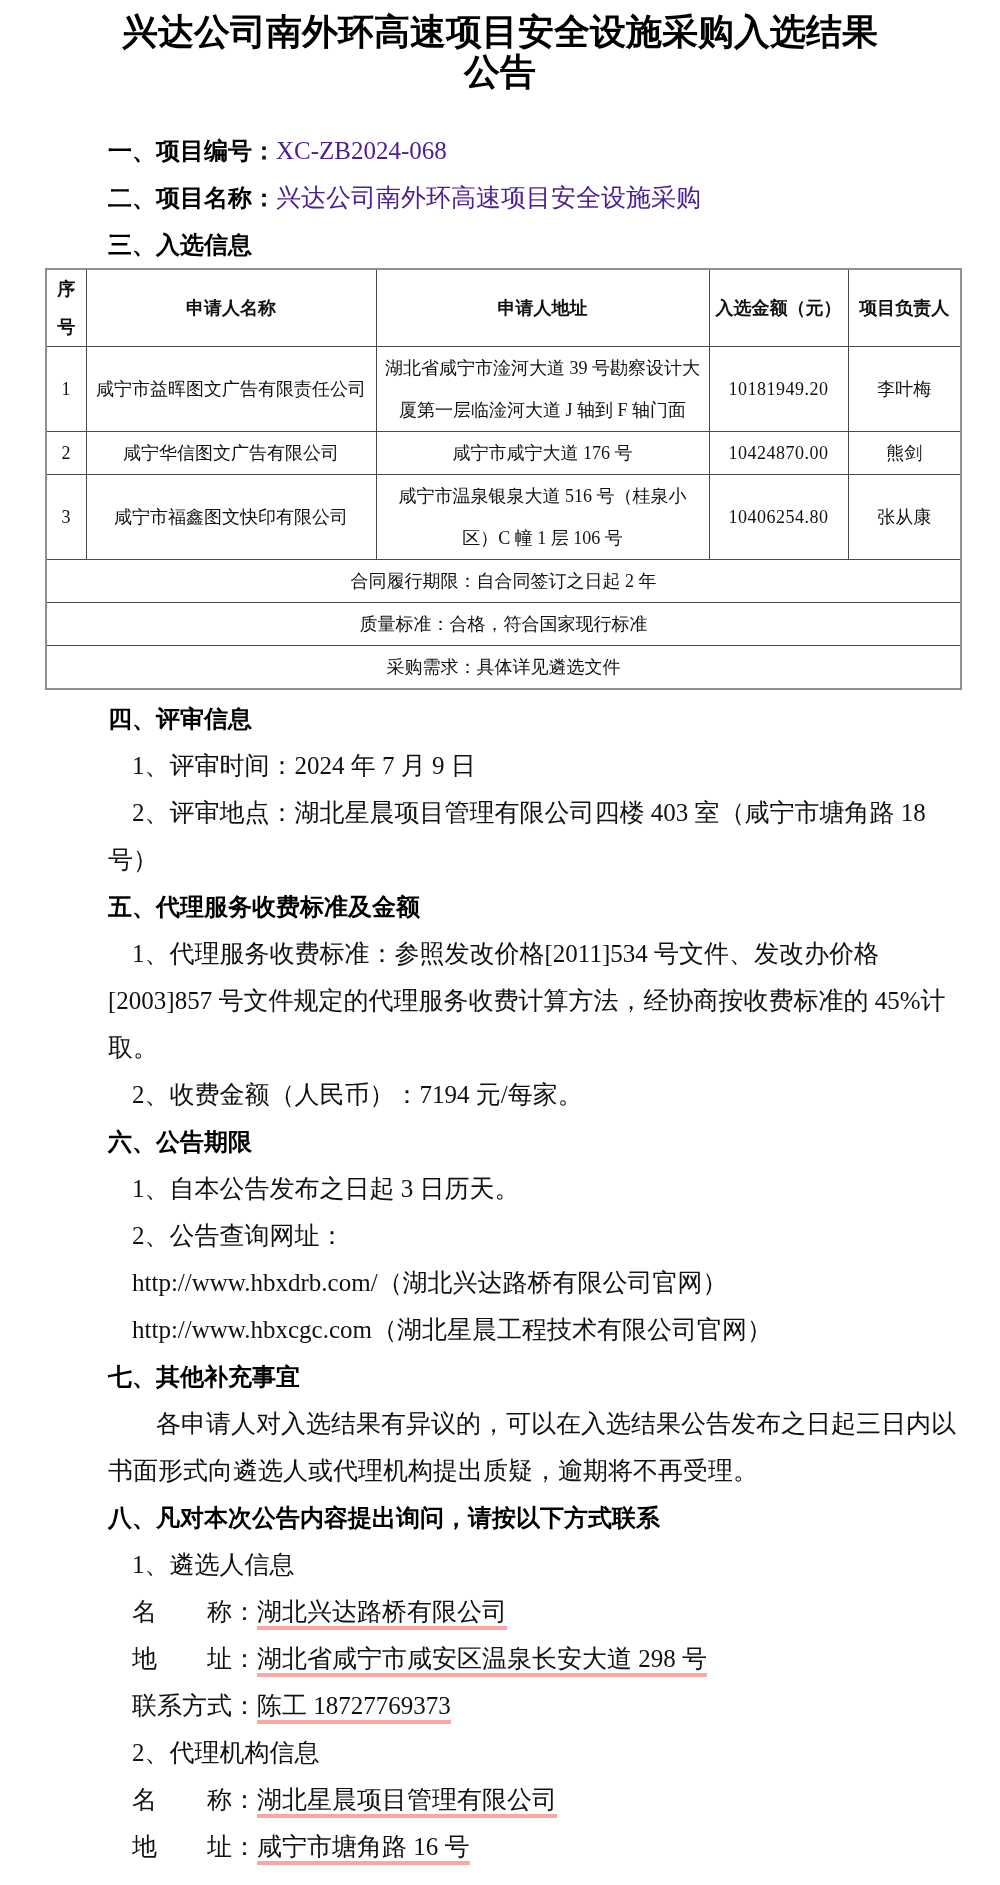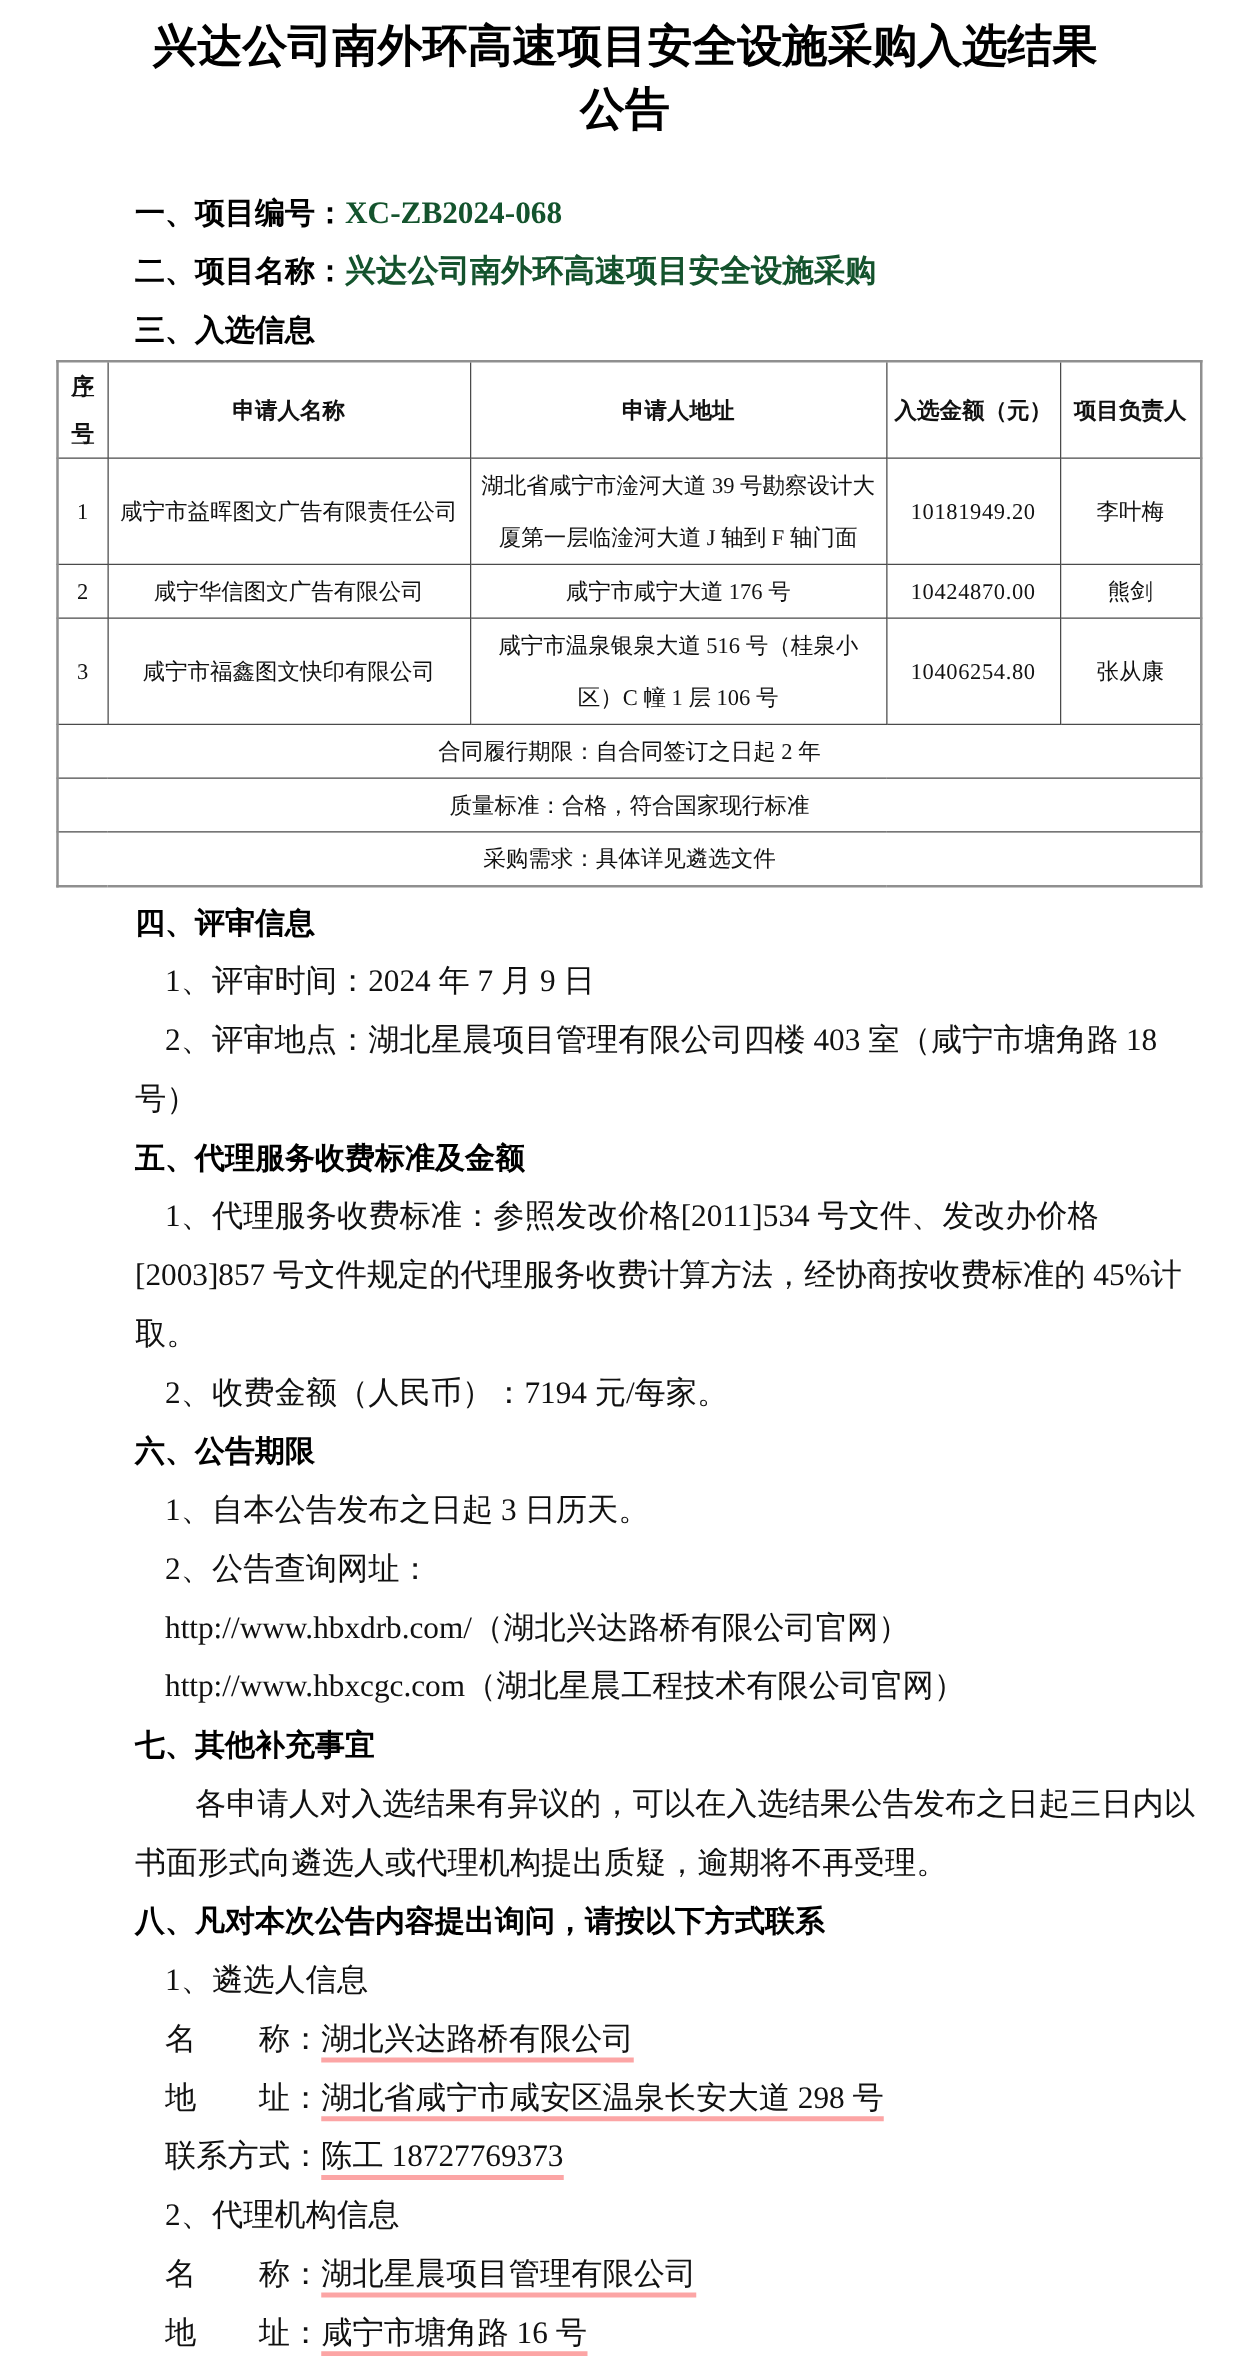--- a/index.html
+++ b/index.html
@@ -9,40 +9,40 @@
     font-family: "Liberation Serif", "DejaVu Serif", serif;
     font-size: 25px;
     line-height: 47px;
   }
   .page { padding: 12px 0 14px 0; }
 
   .title {
     font-family: "Liberation Sans", "DejaVu Sans", sans-serif;
     font-weight: 700;
     font-size: 36px;
-    line-height: 50px;
+    line-height: 40px;
     text-align: center;
     width: 772px;
     margin: 0 auto 35px auto;
     color: #000;
   }
 
   p { margin: 0 36px 0 108px; }
 
   .heading {
     font-family: "Liberation Sans", "DejaVu Sans", sans-serif;
     font-weight: 700;
     font-size: 24px;
     color: #000;
   }
   .heading .value {
     font-family: "Liberation Serif", "DejaVu Serif", serif;
-    font-weight: 700;
+    font-weight: 400;
     font-size: 25px;
-    color: #14532d;
+    color: #4c1d95;
   }
   .after-table { margin-top: 5px; }
 
   .sub  { text-indent: 24px; }
   .para { text-indent: 48px; }
 
   .contact-line { text-indent: 24px; }
   .u { border-bottom: 4px solid #fca5a5; padding-bottom: 1px; }
 
   table.results {
@@ -59,21 +59,21 @@
     text-align: center;
     vertical-align: middle;
     padding: 0 6px;
     overflow: hidden;
   }
   table.results th {
     font-weight: 700;
     line-height: 38px;
     padding: 0 2px;
   }
-  th.col-seq { padding: 0 10px; text-decoration: underline; }
+  th.col-seq { padding: 0 10px; }
   tr.hrow { height: 77px; }
   tr.row-1 { height: 80px; }
   tr.row-2 { height: 38px; }
   tr.row-3 { height: 82px; }
   tr.frow-1 { height: 40px; }
   tr.frow-2 { height: 40px; margin-top: 34px; }
   tr.frow-3 { height: 38px; }
   td.amount, td.seq { font-size: 19px; letter-spacing: 0.5px; }
   td.full {
     text-align: left;

